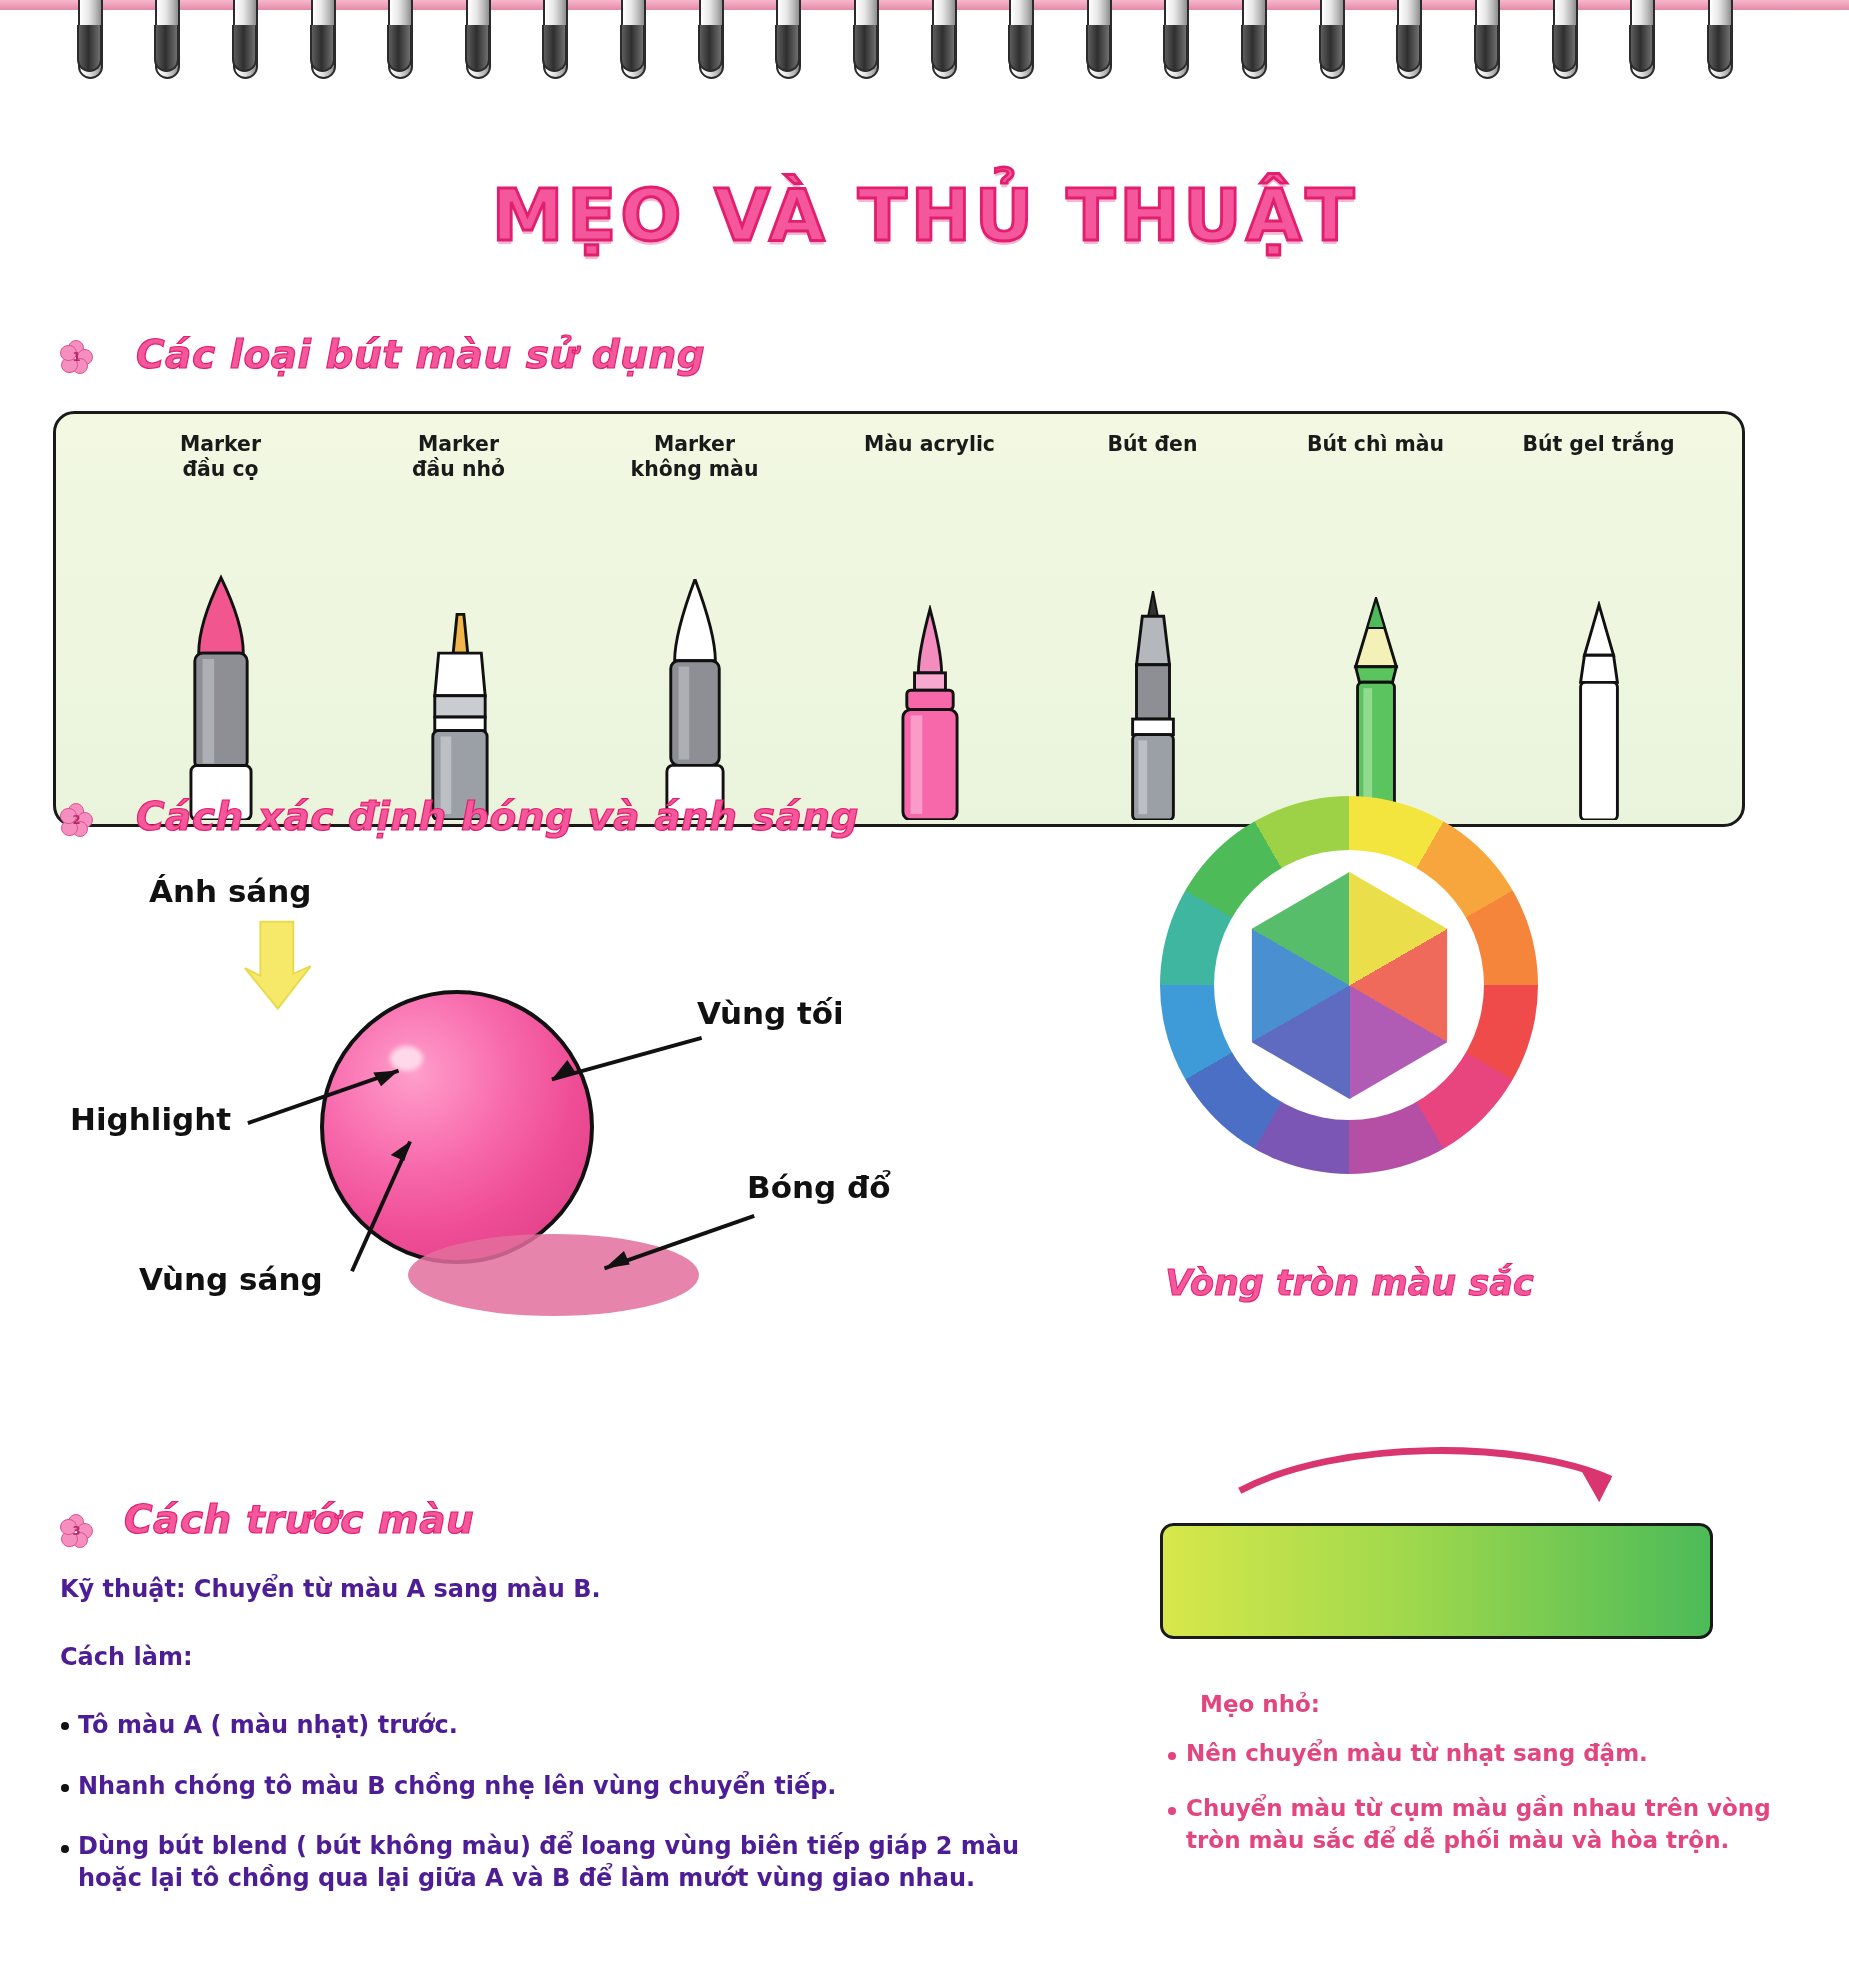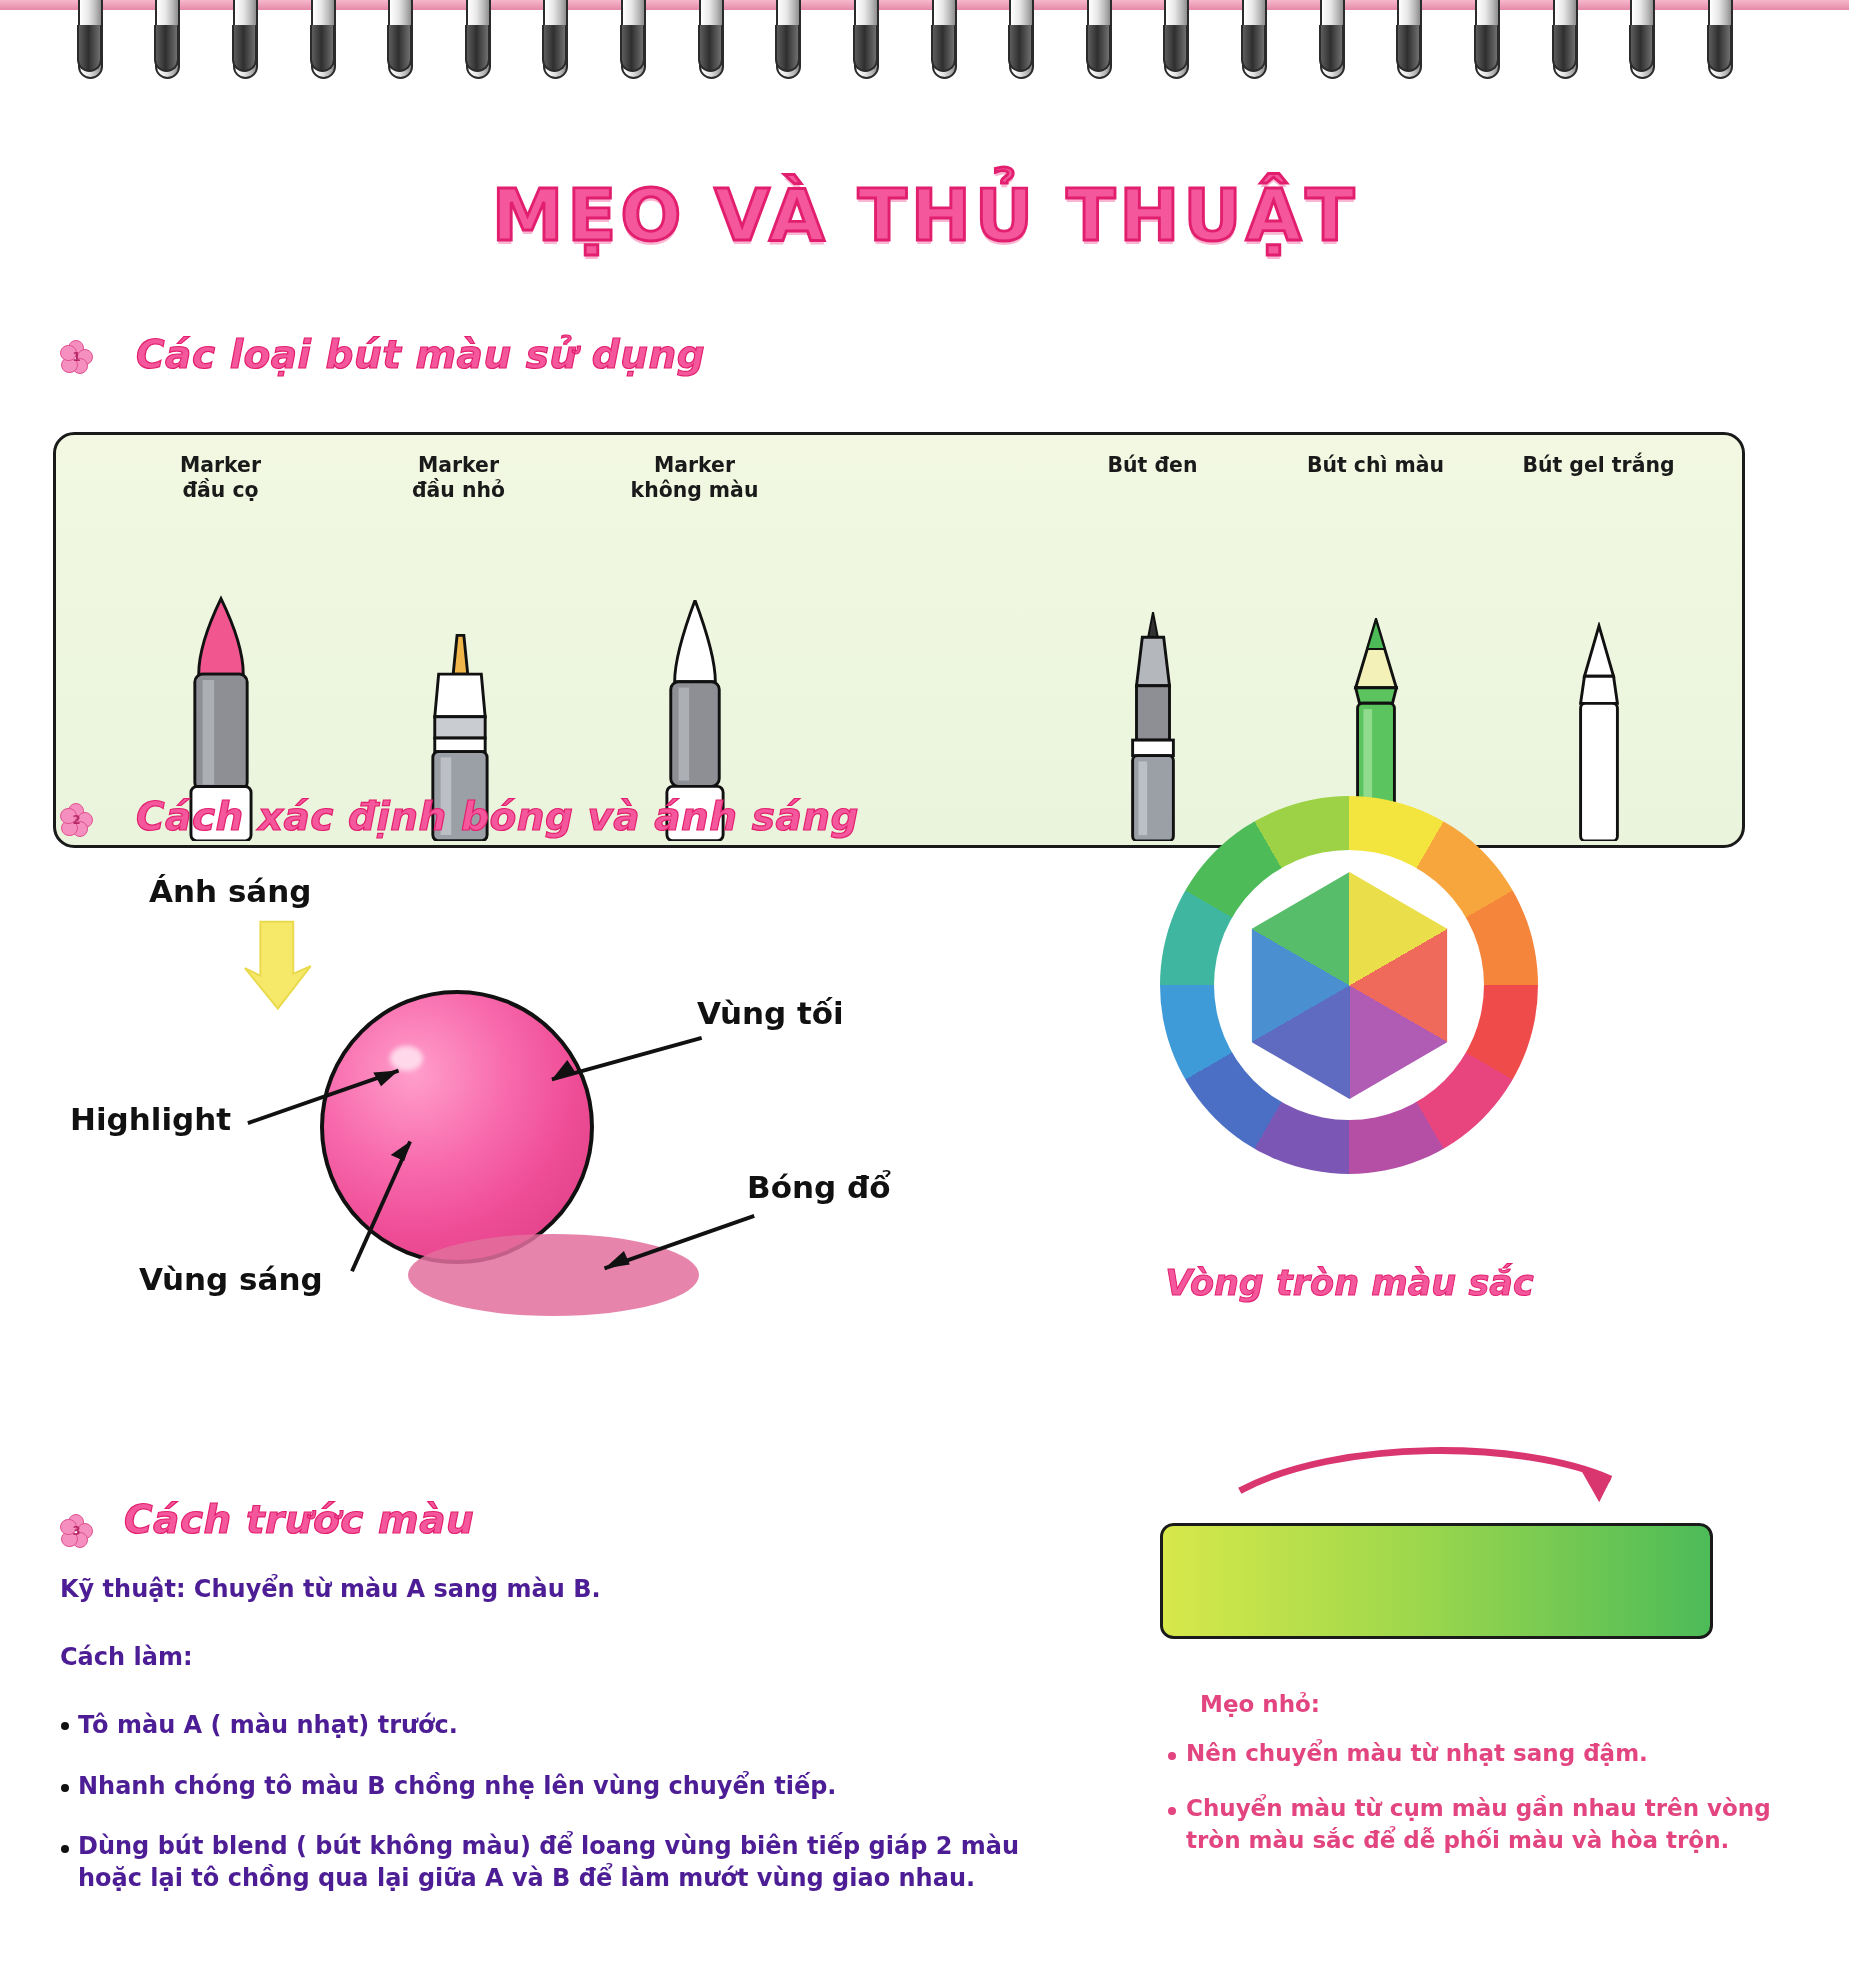--- a/index.html
+++ b/index.html
@@ -122,21 +122,20 @@
   .pens-panel {
     position: absolute;
     left: 53px;
     top: 411px;
     width: 1692px;
     height: 416px;
     border: 3.9px solid #1a1a1a;
     border-radius: 21.3px;
     background: linear-gradient(#f2f8e2, #eaf4dd);
     box-sizing: border-box;
-    margin-top: 21px;
   }
   .pen-col {
     position: absolute;
     top: 0;
     width: 213px;
     height: 100%;
     text-align: center;
   }
   .pen-label {
     position: absolute;
@@ -382,20 +381,32 @@
     <div class="pen-art">
       <svg width="126" height="241" viewBox="0 0 130 248">
         <path d="M65 0 C50 40 44 66 44 84 L86 84 C86 66 80 40 65 0 Z" fill="#ffffff" stroke="#111" stroke-width="3"></path>
         <rect x="40" y="84" width="50" height="108" rx="8" fill="#8d8f95" stroke="#111" stroke-width="3"></rect>
         <rect x="48" y="90" width="11" height="96" fill="#b9bcc2" opacity=".7"></rect>
         <rect x="36" y="192" width="58" height="56" rx="6" fill="#ffffff" stroke="#111" stroke-width="3"></rect>
       </svg>
     </div>
   </div>
 
+  <div class="pen-col" style="left:767px">
+    <div class="pen-label">Màu acrylic</div>
+    <div class="pen-art">
+      <svg width="116" height="215" viewBox="0 0 120 222">
+        <path d="M60 4 C52 34 48 56 48 70 L72 70 C72 56 68 34 60 4 Z" fill="#f48cc0" stroke="#111" stroke-width="3"></path>
+        <rect x="44" y="70" width="32" height="18" fill="#f7a9d0" stroke="#111" stroke-width="3"></rect>
+        <rect x="36" y="88" width="48" height="20" rx="4" fill="#f768ab" stroke="#111" stroke-width="3"></rect>
+        <rect x="32" y="108" width="56" height="114" rx="8" fill="#f768ab" stroke="#111" stroke-width="3"></rect>
+        <rect x="40" y="114" width="12" height="102" fill="#fba7cf" opacity=".8"></rect>
+      </svg>
+    </div>
+  </div>
 
   <div class="pen-col" style="left:990px">
     <div class="pen-label">Bút đen</div>
     <div class="pen-art">
       <svg width="107" height="229" viewBox="0 0 110 236">
         <path d="M55 0 L60 26 L50 26 Z" fill="#333" stroke="#111" stroke-width="2"></path>
         <path d="M44 26 L66 26 L72 76 L38 76 Z" fill="#b4b8bd" stroke="#111" stroke-width="3"></path>
         <rect x="38" y="76" width="34" height="56" fill="#8d8f95" stroke="#111" stroke-width="3"></rect>
         <rect x="34" y="132" width="42" height="16" fill="#ffffff" stroke="#111" stroke-width="3"></rect>
         <rect x="34" y="148" width="42" height="88" rx="5" fill="#9aa0a6" stroke="#111" stroke-width="3"></rect>

